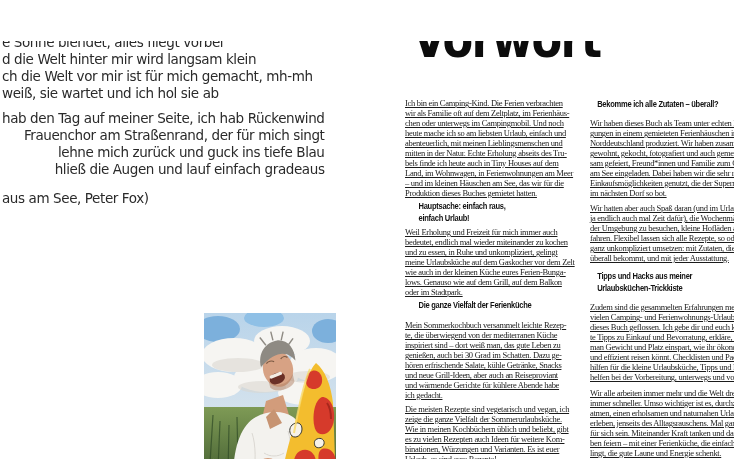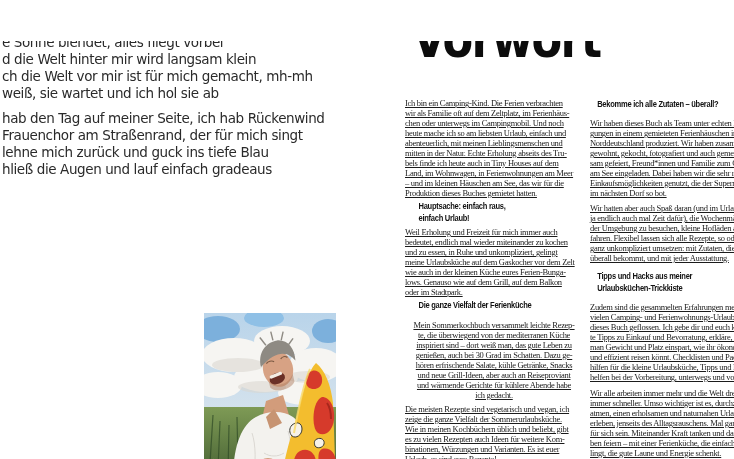--- a/index.html
+++ b/index.html
@@ -8,21 +8,21 @@
     overflow:hidden;font-family:"Liberation Sans",sans-serif;margin-top:41px;
   }
   
   .lyrics{
     position:absolute;left:2px;top:-7px;
     font-family:"DejaVu Sans",sans-serif;font-weight:500;
     font-size:13.5px;line-height:17px;letter-spacing:-0.4px;
     color:#2a2a2a;
   }
   .stanza{white-space:pre-line;}
-  .stanza-2{margin-top:8px;}
+  .stanza-2{margin-top:8px;text-align:right;}
   .attribution{margin-top:12px;white-space:pre-line;}
   
   .photo{
     position:absolute;left:204px;top:272px;width:132px;height:174px;
     overflow:hidden;
   }
   .photo svg{display:block;}
   
   .title{
     position:absolute;left:412px;top:-28px;margin:0;
@@ -42,21 +42,21 @@
   .subhead{
     font-family:"Liberation Sans",sans-serif;font-weight:700;
     font-size:8.4px;line-height:12px;letter-spacing:-0.3px;color:#121212;
     white-space:pre-line;transform:scaleX(0.9);transform-origin:left top;
   }
   .col-1 .subhead{padding-left:15px;}
   .col-2 .subhead{padding-left:8px;}
   .col-1 .p1{margin-bottom:2px;}
   .col-1 .sh1{margin-bottom:3px;}
   .col-1 .sh2{margin-top:2px;margin-bottom:9px;}
-  .col-1 .p3{margin-bottom:4px;text-align:center;}
+  .col-1 .p3{margin-bottom:4px;}
   .col-2 .sh1{margin-bottom:8px;}
   .col-2 .p1{margin-bottom:5px;}
   .col-2 .sh2{margin-top:7px;margin-bottom:8px;}
   .col-2 .p3{margin-bottom:6px;}
   .col-2 .p4{margin-bottom:4px;}
   .closing{white-space:pre-line;margin-bottom:4px;}
   .signoff{
     font-family:"Liberation Sans",sans-serif;font-weight:700;
     font-size:8.6px;line-height:12px;letter-spacing:-0.2px;color:#141414;
     white-space:pre-line;
@@ -70,20 +70,21 @@
   <div>
     <div class="lyrics">
       <div class="stanza stanza-1">e Sonne blendet, alles fliegt vorbei
 d die Welt hinter mir wird langsam klein
 ch die Welt vor mir ist für mich gemacht, mh-mh
 weiß, sie wartet und ich hol sie ab</div>
       <div class="stanza stanza-2">hab den Tag auf meiner Seite, ich hab Rückenwind
 Frauenchor am Straßenrand, der für mich singt
 lehne mich zurück und guck ins tiefe Blau
 hließ die Augen und lauf einfach gradeaus</div>
+      <div class="attribution">aus am See, Peter Fox)</div>
     </div>
 
     <div class="photo">
       <svg viewBox="0 0 132 174" width="132" height="174" xmlns="http://www.w3.org/2000/svg">
         <defs>
           <linearGradient id="sky" x1="0" y1="0" x2="0" y2="1">
             <stop offset="0" stop-color="#b9d4ea"></stop>
             <stop offset="1" stop-color="#e9edef"></stop>
           </linearGradient>
           <linearGradient id="grass" x1="0" y1="0" x2="0" y2="1">

